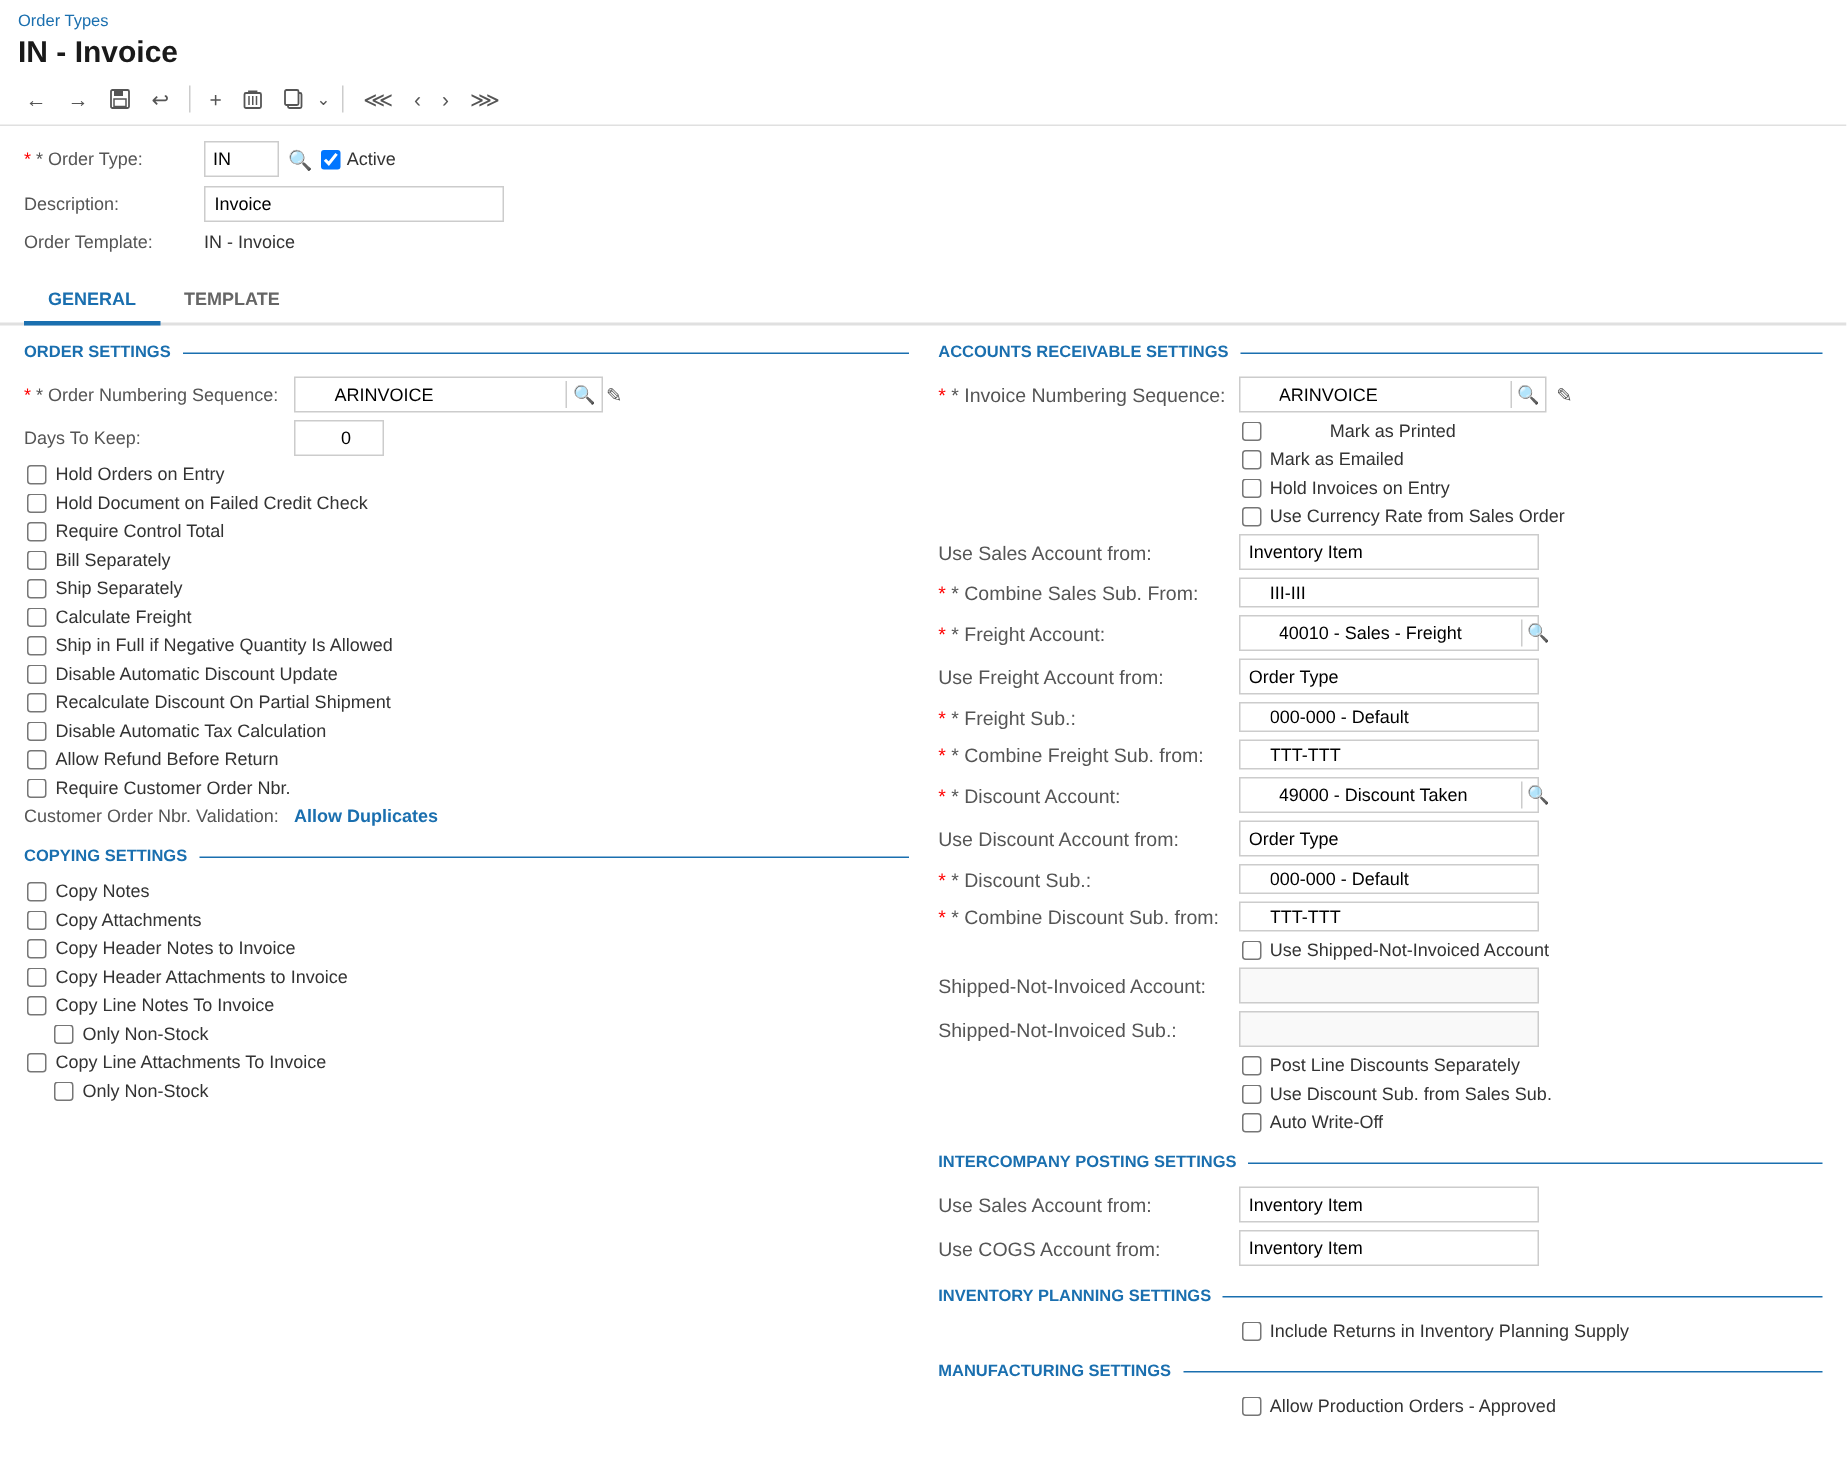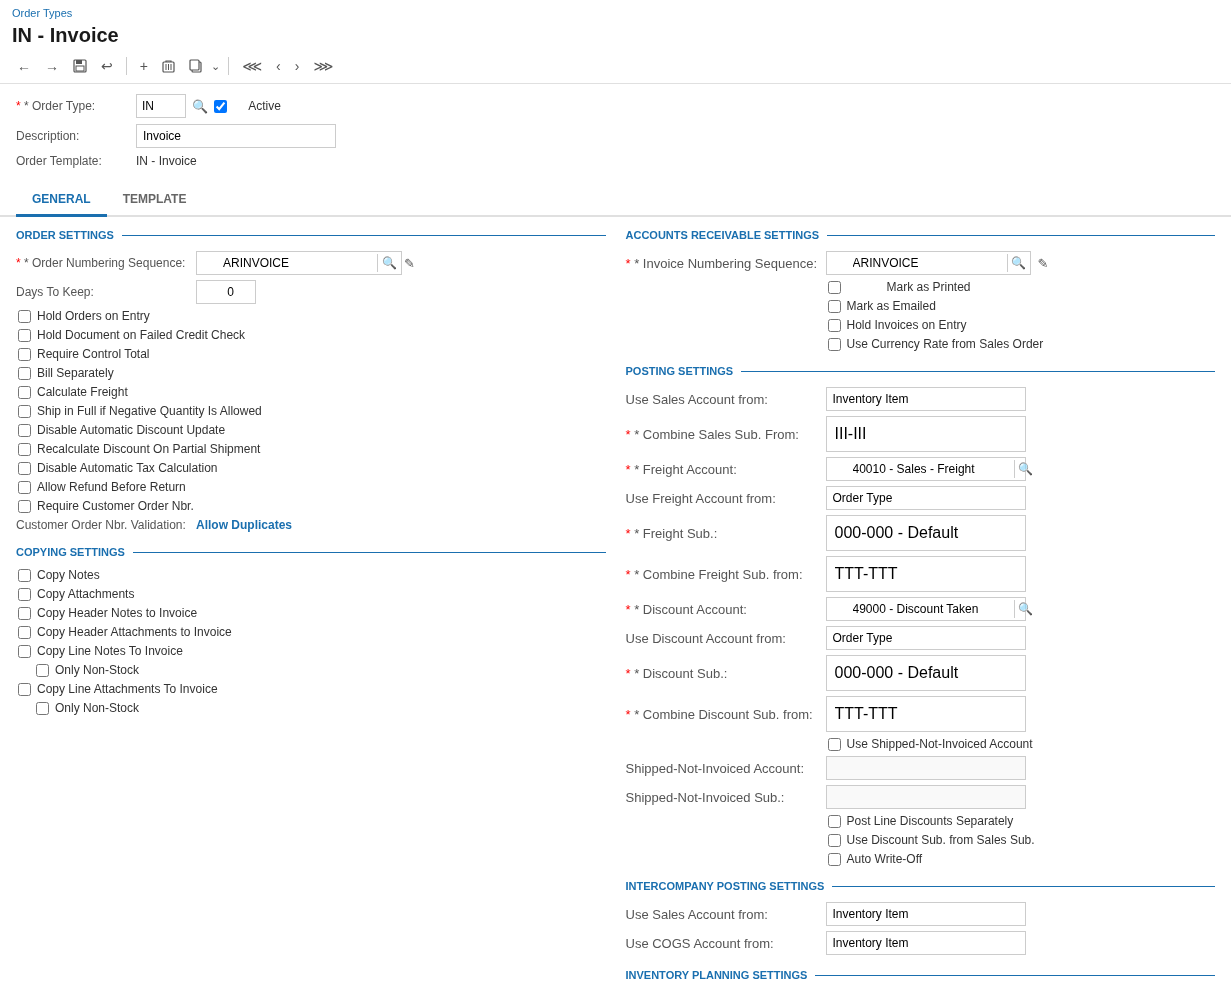--- a/index.html
+++ b/index.html
@@ -14,21 +14,21 @@
     .toolbar-separator { width: 1px; height: 18px; background: #ccc; margin: 0 4px; }
 
     .form-header { padding: 10px 16px; }
     .form-row { display: flex; align-items: center; margin-bottom: 6px; }
     .form-label { width: 120px; color: #555; font-size: 12px; }
     .form-label.required::before { content: "* "; color: red; }
     .form-input { border: 1px solid #ccc; padding: 3px 6px; font-size: 12px; height: 24px; }
     .form-input-wide { width: 200px; }
     .order-type-row { display: flex; align-items: center; gap: 6px; }
     .order-type-input { width: 50px; border: 1px solid #ccc; padding: 3px 5px; font-size: 12px; height: 24px; }
-    .checkbox-label { display: flex; align-items: center; gap: 21px; font-size: 12px; color: #333; }
+    .checkbox-label { display: flex; align-items: center; gap: 4px; font-size: 12px; color: #333; }
     .template-value { color: #333; }
 
     .tabs { display: flex; padding: 0 16px; border-bottom: 2px solid #e0e0e0; }
     .tab { padding: 8px 16px; font-size: 12px; font-weight: bold; cursor: pointer; color: #666; border-bottom: 3px solid transparent; margin-bottom: -2px; }
     .tab.active { color: #1a6faf; border-bottom: 3px solid #1a6faf; }
 
     .content { display: flex; padding: 12px 16px; gap: 20px; overflow-y: auto; height: calc(100vh - 180px); }
     .left-panel { flex: 1; }
     .right-panel { flex: 1; }
 
@@ -56,21 +56,21 @@
     .validation-value { font-size: 12px; color: #333; font-weight: normal; text-align: right; }
 
     .right-field-row { display: flex; align-items: center; margin-bottom: 5px; }
     .right-field-label { width: 200px; font-size: 13px; color: #555; flex-shrink: 0; }
     .right-field-label.required::before { content: "* "; color: red; }
 
     .search-input-container { display: flex; align-items: center; border: 1px solid #ccc; height: 24px; padding-left: 20px; }
     .search-input-container input { border: none; outline: none; padding: 3px 6px; font-size: 12px; width: 160px; }
     .search-input-container .icon-btn { background: none; border: none; cursor: pointer; padding: 2px 4px; color: #555; font-size: 12px; border-left: 1px solid #ccc; }
 
-    .sub-input { border: 1px solid #ccc; padding: 3px 8px; font-size: 16px; height: 36px; width: 200px; }
+    .sub-input { border: 1px solid #ccc; padding: 3px 20px; font-size: 12px; height: 20px; width: 200px; }
 
     .dropdown-container { display: flex; align-items: center; position: relative; }
     .dropdown-container select { appearance: none; border: 1px solid #ccc; padding: 3px 24px 3px 6px; font-size: 12px; height: 24px; background: #fff; width: 200px; cursor: pointer; }
 
     .sni-account-input { width: 200px; border: 1px solid #ccc; padding: 3px 6px; font-size: 12px; height: 24px; background: #f9f9f9; }
   </style>
 </head>
 <body>
 
 <div>
@@ -174,20 +174,24 @@
     </div>
     <div class="checkbox-row">
       <input type="checkbox" id="requireControl" style="">
       <label for="requireControl">Require Control Total</label>
     </div>
     <div class="checkbox-row">
       <input type="checkbox" id="billSeparately" style="">
       <label for="billSeparately">Bill Separately</label>
     </div>
     <div class="checkbox-row">
+      <input type="checkbox" id="shipSeparately" style="">
+      <label for="shipSeparately">Ship Separately</label>
+    </div>
+    <div class="checkbox-row">
       <input type="checkbox" id="calculateFreight" style="">
       <label for="calculateFreight">Calculate Freight</label>
     </div>
     <div class="checkbox-row">
       <input type="checkbox" id="shipInFull" style="">
       <label for="shipInFull">Ship in Full if Negative Quantity Is Allowed</label>
     </div>
     <div class="checkbox-row">
       <input type="checkbox" id="disableAutoDiscount" style="">
       <label for="disableAutoDiscount">Disable Automatic Discount Update</label>
@@ -274,21 +278,20 @@
     </div>
     <div class="checkbox-row" style="padding-left:202px;">
       <input type="checkbox" id="holdInvoicesOnEntry" style="">
       <label for="holdInvoicesOnEntry">Hold Invoices on Entry</label>
     </div>
     <div class="checkbox-row" style="padding-left:202px;">
       <input type="checkbox" id="useCurrencyRate" style="">
       <label for="useCurrencyRate">Use Currency Rate from Sales Order</label>
     </div>
 
-    <div class="section-header">POSTING SETTINGS</div>
 
     <div class="right-field-row">
       <span class="right-field-label">Use Sales Account from:</span>
       <div class="dropdown-container">
         <select style="width:200px;border:1px solid #ccc;padding:3px 6px;font-size:12px;height:24px;">
           <option>Inventory Item</option>
           <option>Order Type</option>
           <option>Customer</option>
         </select>
       </div>

